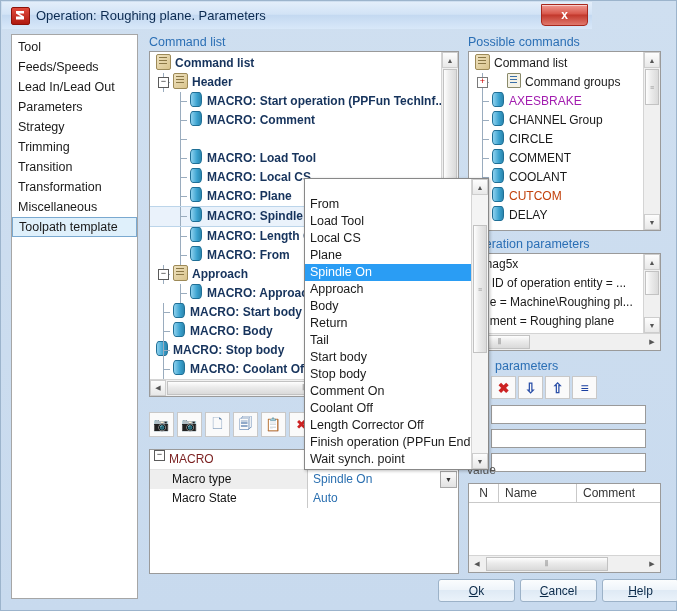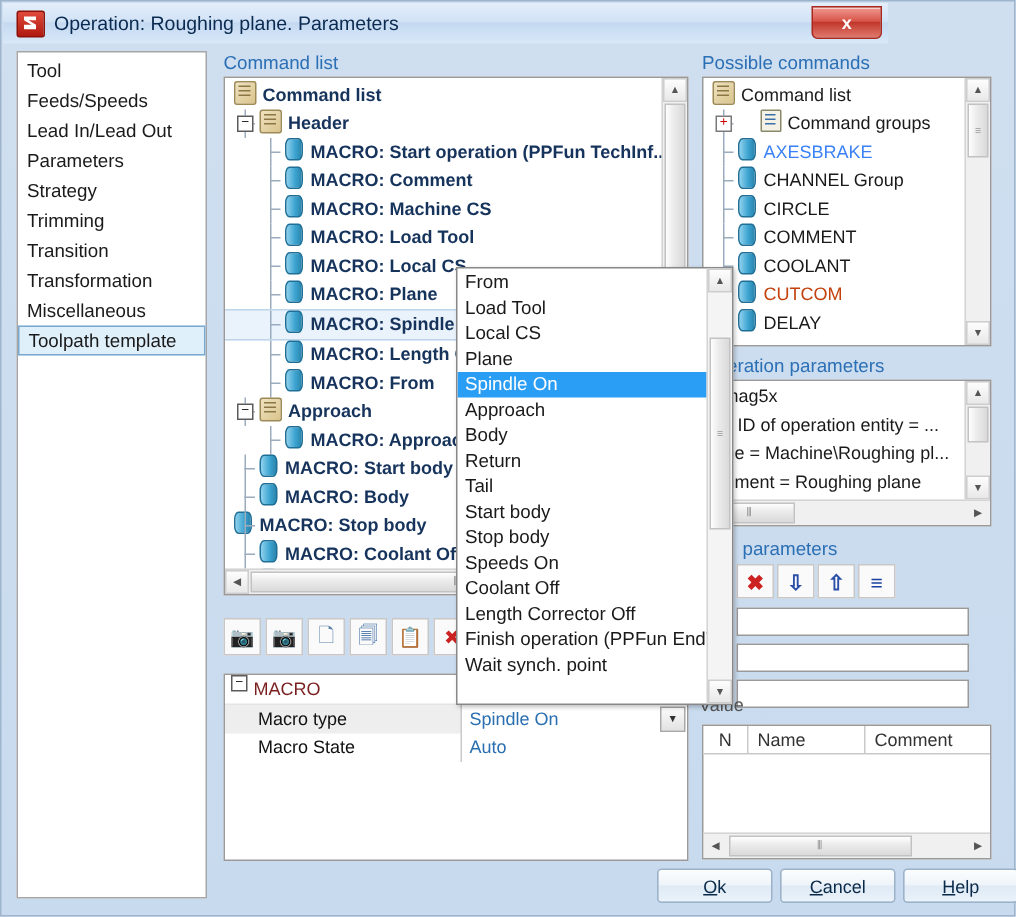--- a/index.html
+++ b/index.html
@@ -253,21 +253,21 @@
     </div>
 
   <div class="ghdr" style="left:148px;top:34px;">Command list</div>
 
   <div class="cmdtree">
     <div id="cmdtree-body" style="position:absolute;left:0;top:2px;width:292px;">
         <div class="tnode"><span style="padding-left: 6px;"><span class="ico-scroll"></span><span class="lbl">Command list</span></span></div>
         <div class="tnode"><span class="hline" style="left: 13px; top: 9px; width: 7px;"></span><span class="vline" style="left: 13px; top: 0px; height: 19px;"></span><span class="tog" style="left: 8px; top: 4px;">−</span><span style="padding-left: 23px;"><span class="ico-scroll"></span><span class="lbl">Header</span></span></div>
         <div class="tnode"><span class="hline" style="left: 30px; top: 9px; width: 7px;"></span><span class="vline" style="left: 30px; top: 0px; height: 19px;"></span><span style="padding-left: 40px;"><span class="ico-macro"></span><span class="lbl">MACRO: Start operation (PPFun TechInf...</span></span></div>
         <div class="tnode"><span class="hline" style="left: 30px; top: 9px; width: 7px;"></span><span class="vline" style="left: 30px; top: 0px; height: 19px;"></span><span style="padding-left: 40px;"><span class="ico-macro"></span><span class="lbl">MACRO: Comment</span></span></div>
-        <div class="tnode"><span class="hline" style="left: 30px; top: 9px; width: 7px;"></span><span class="vline" style="left: 30px; top: 0px; height: 19px;"></span><span style="padding-left: 40px;"><span class="ico-macro"></span><span class="lbl">MACRO: Machine CS</span></span></div>
+        <div class="tnode"><span class="hline" style="left: 30px; top: 9px; width: 7px;"></span><span class="vline" style="left: 30px; top: 0px; height: 19px;"></span></div>
         <div class="tnode"><span class="hline" style="left: 30px; top: 9px; width: 7px;"></span><span class="vline" style="left: 30px; top: 0px; height: 19px;"></span><span style="padding-left: 40px;"><span class="ico-macro"></span><span class="lbl">MACRO: Load Tool</span></span></div>
         <div class="tnode"><span class="hline" style="left: 30px; top: 9px; width: 7px;"></span><span class="vline" style="left: 30px; top: 0px; height: 19px;"></span><span style="padding-left: 40px;"><span class="ico-macro"></span><span class="lbl">MACRO: Local CS</span></span></div>
         <div class="tnode"><span class="hline" style="left: 30px; top: 9px; width: 7px;"></span><span class="vline" style="left: 30px; top: 0px; height: 19px;"></span><span style="padding-left: 40px;"><span class="ico-macro"></span><span class="lbl">MACRO: Plane</span></span></div>
         <div class="tnode sel"><span class="hline" style="left: 30px; top: 9px; width: 7px;"></span><span class="vline" style="left: 30px; top: 0px; height: 19px;"></span><span style="padding-left: 40px;"><span class="ico-macro"></span><span class="lbl">MACRO: Spindle On</span></span></div>
         <div class="tnode"><span class="hline" style="left: 30px; top: 9px; width: 7px;"></span><span class="vline" style="left: 30px; top: 0px; height: 19px;"></span><span style="padding-left: 40px;"><span class="ico-macro"></span><span class="lbl">MACRO: Length Corrector On</span></span></div>
         <div class="tnode"><span class="hline" style="left: 30px; top: 9px; width: 7px;"></span><span class="vline" style="left: 30px; top: 0px; height: 19px;"></span><span style="padding-left: 40px;"><span class="ico-macro"></span><span class="lbl">MACRO: From</span></span></div>
         <div class="tnode"><span class="hline" style="left: 13px; top: 9px; width: 7px;"></span><span class="vline" style="left: 13px; top: 0px; height: 19px;"></span><span class="tog" style="left: 8px; top: 4px;">−</span><span style="padding-left: 23px;"><span class="ico-scroll"></span><span class="lbl">Approach</span></span></div>
         <div class="tnode"><span class="hline" style="left: 30px; top: 9px; width: 7px;"></span><span class="vline" style="left: 30px; top: 0px; height: 19px;"></span><span style="padding-left: 40px;"><span class="ico-macro"></span><span class="lbl">MACRO: Approach</span></span></div>
         <div class="tnode"><span class="hline" style="left: 13px; top: 9px; width: 7px;"></span><span class="vline" style="left: 13px; top: 0px; height: 19px;"></span><span style="padding-left: 23px;"><span class="ico-macro"></span><span class="lbl">MACRO: Start body</span></span></div>
         <div class="tnode"><span class="hline" style="left: 13px; top: 9px; width: 7px;"></span><span class="vline" style="left: 13px; top: 0px; height: 19px;"></span><span style="padding-left: 23px;"><span class="ico-macro"></span><span class="lbl">MACRO: Body</span></span></div>
@@ -324,21 +324,21 @@
           <div class="pg-val">Auto</div>
         </div>
       </div>
   </div>
 
   <div class="ghdr" style="left:467px;top:34px;">Possible commands</div>
   <div class="rtree">
     <div id="rtree-body" style="position:absolute;left:0;top:2px;width:170px;">
         <div class="tnode" style="font-weight: normal; color: rgb(26, 26, 26);"><span style="padding-left: 6px;"><span class="ico-scroll"></span><span class="lbl">Command list</span></span></div>
         <div class="tnode" style="font-weight: normal; color: rgb(26, 26, 26);"><span class="hline" style="left: 13px; top: 9px; width: 7px;"></span><span class="vline" style="left: 13px; top: 0px; height: 19px;"></span><span class="tog plus" style="left: 8px; top: 4px;">+</span><span style="padding-left: 38px;"><span class="ico-grp"></span><span class="lbl">Command groups</span></span></div>
-        <div class="tnode" style="font-weight: normal; color: #3b82f6;"><span class="hline" style="left: 13px; top: 9px; width: 7px;"></span><span class="vline" style="left: 13px; top: 0px; height: 19px;"></span><span style="padding-left: 23px;"><span class="ico-macro"></span><span class="lbl">AXESBRAKE</span></span></div>
+        <div class="tnode" style="font-weight: normal; color: #a21caf;"><span class="hline" style="left: 13px; top: 9px; width: 7px;"></span><span class="vline" style="left: 13px; top: 0px; height: 19px;"></span><span style="padding-left: 23px;"><span class="ico-macro"></span><span class="lbl">AXESBRAKE</span></span></div>
         <div class="tnode" style="font-weight: normal; color: rgb(26, 26, 26);"><span class="hline" style="left: 13px; top: 9px; width: 7px;"></span><span class="vline" style="left: 13px; top: 0px; height: 19px;"></span><span style="padding-left: 23px;"><span class="ico-macro"></span><span class="lbl">CHANNEL Group</span></span></div>
         <div class="tnode" style="font-weight: normal; color: rgb(26, 26, 26);"><span class="hline" style="left: 13px; top: 9px; width: 7px;"></span><span class="vline" style="left: 13px; top: 0px; height: 19px;"></span><span style="padding-left: 23px;"><span class="ico-macro"></span><span class="lbl">CIRCLE</span></span></div>
         <div class="tnode" style="font-weight: normal; color: rgb(26, 26, 26);"><span class="hline" style="left: 13px; top: 9px; width: 7px;"></span><span class="vline" style="left: 13px; top: 0px; height: 19px;"></span><span style="padding-left: 23px;"><span class="ico-macro"></span><span class="lbl">COMMENT</span></span></div>
         <div class="tnode" style="font-weight: normal; color: rgb(26, 26, 26);"><span class="hline" style="left: 13px; top: 9px; width: 7px;"></span><span class="vline" style="left: 13px; top: 0px; height: 19px;"></span><span style="padding-left: 23px;"><span class="ico-macro"></span><span class="lbl">COOLANT</span></span></div>
         <div class="tnode" style="font-weight: normal; color: #c2410c;"><span class="hline" style="left: 13px; top: 9px; width: 7px;"></span><span class="vline" style="left: 13px; top: 0px; height: 19px;"></span><span style="padding-left: 23px;"><span class="ico-macro"></span><span class="lbl">CUTCOM</span></span></div>
         <div class="tnode" style="font-weight: normal; color: rgb(26, 26, 26);"><span class="hline" style="left: 13px; top: 9px; width: 7px;"></span><span class="vline" style="left: 13px; top: 0px; height: 19px;"></span><span style="padding-left: 23px;"><span class="ico-macro"></span><span class="lbl">DELAY</span></span></div>
       </div>
     <div class="sb-v" style="right:0;top:0;height:178px;">
       <div class="arr">▲</div>
       <div class="thumb" style="top:17px;height:36px;">
@@ -393,33 +393,33 @@
       <div style="flex:1;border-right:none;">Comment</div>
     </div>
     <div class="sb-h" style="left:0;bottom:0;width:191px;">
       <div class="arr" style="left:0;border:none;background:transparent;">◀</div>
       <div class="thumb" style="left:17px;width:122px;">⦀</div>
       <div class="arr" style="right:0;border:none;background:transparent;">▶</div>
     </div>
   </div>
 
   <div class="dropdown">
-    <div id="dd-body" style="position:absolute;left:0;top:1px;width:168px;">
+    <div id="dd-body" style="position:absolute;left:0;top:17px;width:168px;">
         <div class="dd-item">From</div>
         <div class="dd-item">Load Tool</div>
         <div class="dd-item">Local CS</div>
         <div class="dd-item">Plane</div>
         <div class="dd-item sel">Spindle On</div>
         <div class="dd-item">Approach</div>
         <div class="dd-item">Body</div>
         <div class="dd-item">Return</div>
         <div class="dd-item">Tail</div>
         <div class="dd-item">Start body</div>
         <div class="dd-item">Stop body</div>
-        <div class="dd-item">Speeds On</div>
+        <div class="dd-item">Comment On</div>
         <div class="dd-item">Coolant Off</div>
         <div class="dd-item">Length Corrector Off</div>
         <div class="dd-item">Finish operation (PPFun EndTe</div>
         <div class="dd-item">Wait synch. point</div>
       </div>
     <div class="sb-v" style="right:0;top:0;height:290px;background:#f4f4f4;">
       <div class="arr">▲</div>
       <div class="thumb" style="top:46px;height:128px;">
         <div style="font-size:7px;color:#999;text-align:center;line-height:128px;">≡</div>
       </div>

